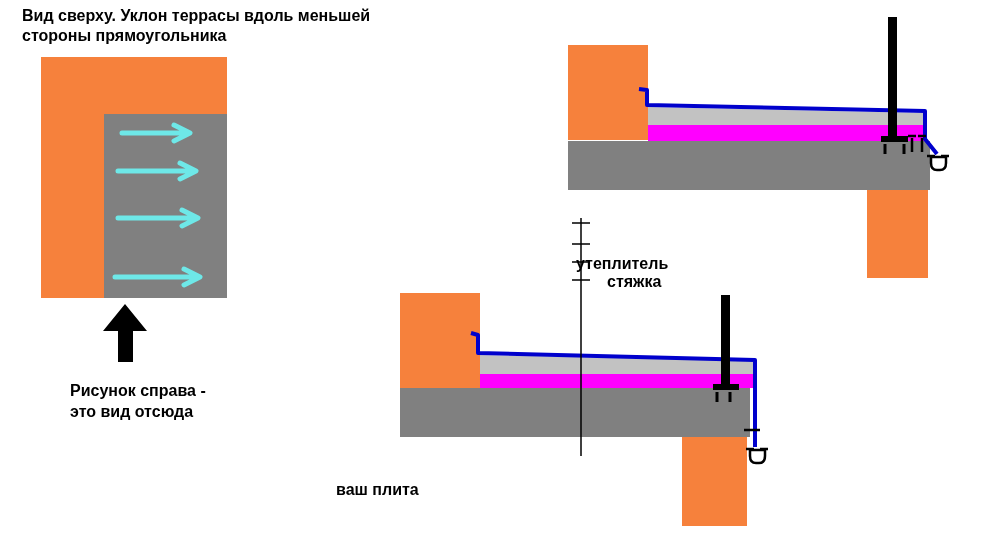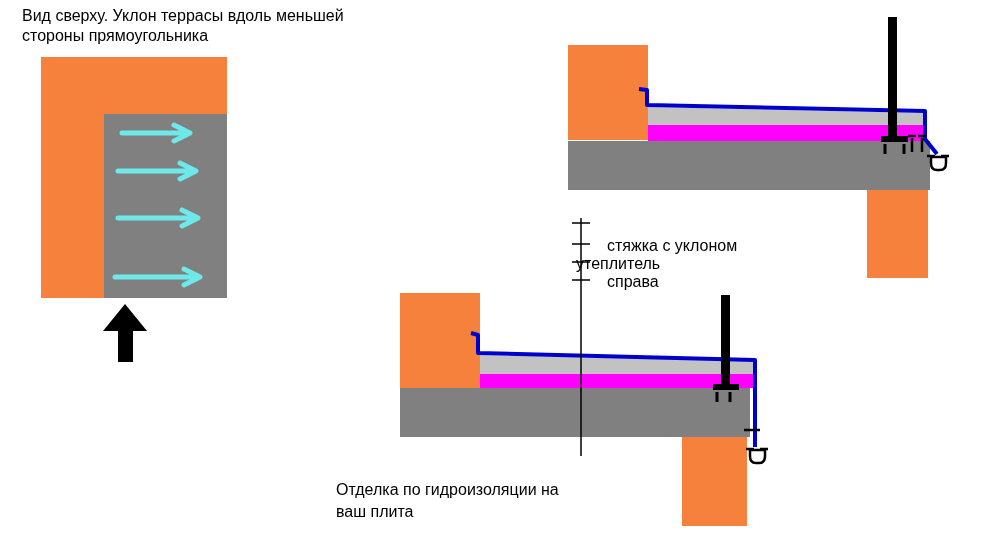--- a/index.html
+++ b/index.html
@@ -14,21 +14,21 @@
   }
   *{margin:0;padding:0;box-sizing:border-box}
   html,body{background:#fff}
   .canvas{
     position:relative;width:1000px;height:552px;
     background:var(--background);overflow:hidden;
     font-family:"Liberation Sans", sans-serif;
   }
   .canvas svg{position:absolute;left:0;top:0;display:block}
   .txt{
-    position:absolute;font-weight:normal;font-size:16px;line-height:20px;
+    position:absolute;font-weight:bold;font-size:16px;line-height:20px;
     color:var(--ink);white-space:nowrap;
   }
   .legend-label{line-height:19px}
   .note-finish{line-height:22px}
   .note-origin{line-height:21px}
   
   .f-orange{fill:var(--orange)}
   .f-slab{fill:var(--slab-gray)}
   .f-screed{fill:var(--screed-gray)}
   .f-insul{fill:var(--insulation-magenta)}
@@ -100,23 +100,25 @@
       <path d="M581 218 V456" class="s-ink-thin"></path>
       <path d="M572 223 H590 M572 244 H590 M572 262 H590 M572 280 H590" class="s-ink-thin"></path>
     </g>
   </svg>
 
   <div class="txt" style="left:22px;top:6px">
     <div>Вид сверху. Уклон террасы вдоль меньшей</div>
     <div>стороны прямоугольника</div>
   </div>
 
+  <div class="txt note-origin" style="left:70px;top:380px">
+    <div>Рисунок справа -</div>
+    <div>это вид отсюда</div>
+  </div>
 
-  <div class="txt legend-label" style="left:607px;top:236px">стяжка с уклоном</div>
   <div class="txt legend-label" style="left:576px;top:254px">утеплитель</div>
-  <div class="txt legend-label" style="left:607px;top:272px">справа</div>
+  <div class="txt legend-label" style="left:607px;top:272px">стяжка</div>
 
   <div class="txt note-finish" style="left:336px;top:479px">
-    <div>Отделка по гидроизоляции на</div>
     <div>ваш плита</div>
   </div>
 
 </div>
 
 </body></html>

